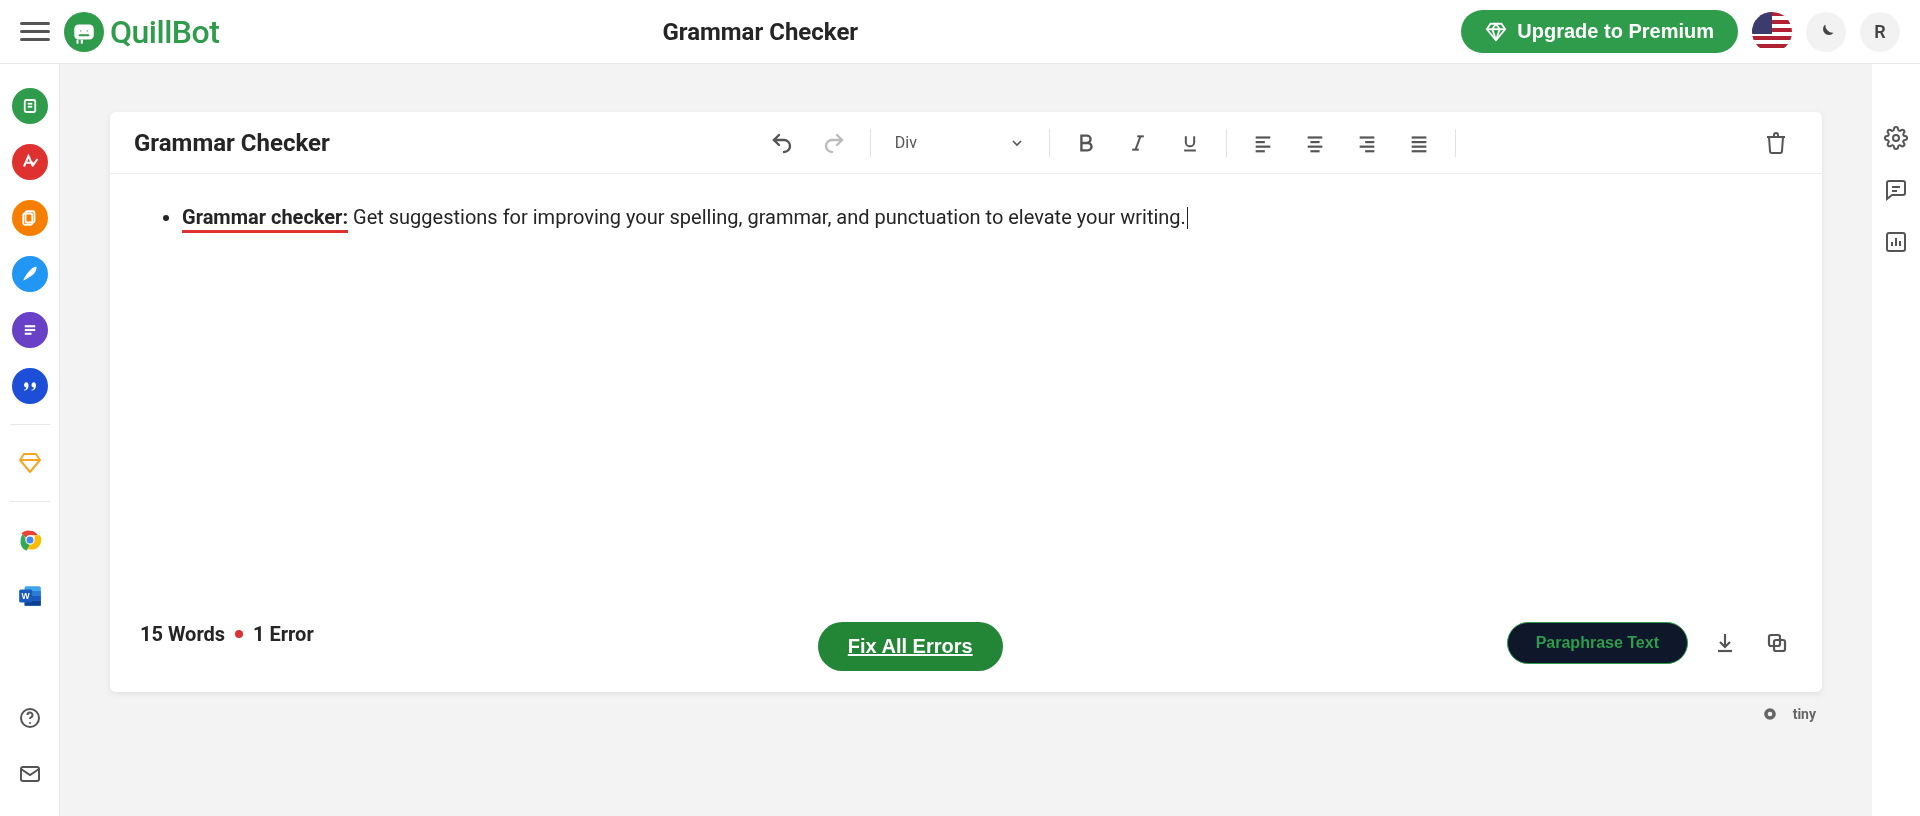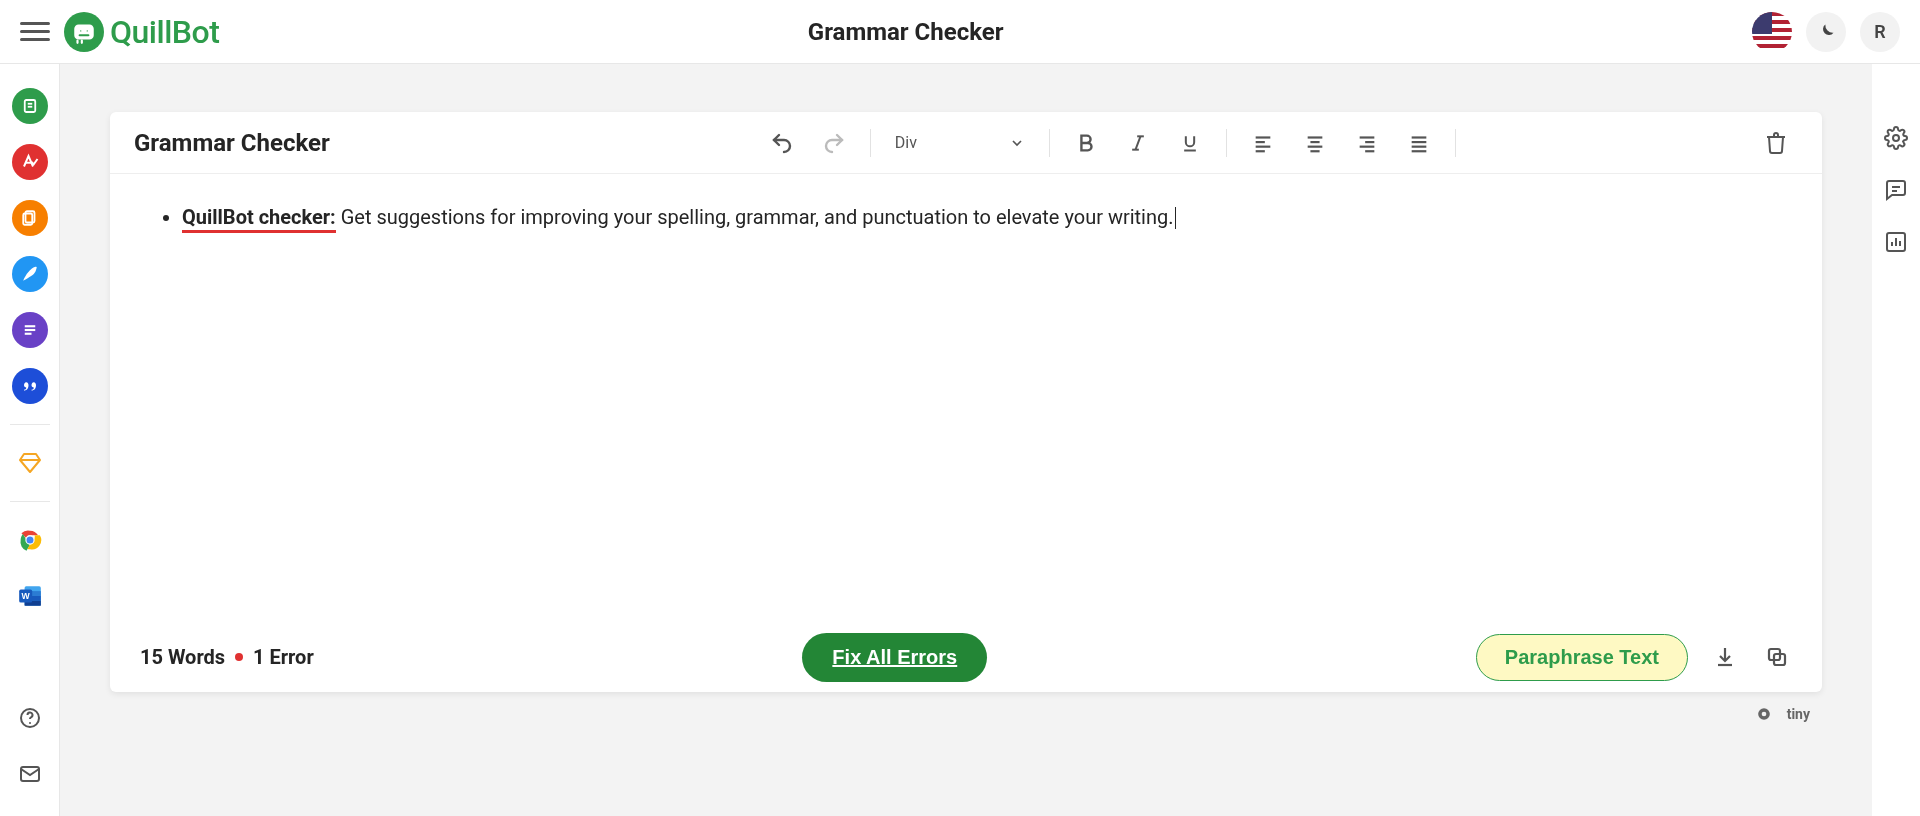--- a/index.html
+++ b/index.html
@@ -39,30 +39,30 @@
   .tb-btn.disabled { color:#bbb; cursor:default; }
   .tb-sep { width:1px; height:28px; background:#e2e2e2; margin:0 6px; }
   .format-select { width:150px; height:36px; display:flex; align-items:center; justify-content:space-between; padding:0 10px; color:#555; cursor:pointer; }
   .tb-right-spacer { flex:1; }
 
   .editor-body { flex:1; padding:28px 48px 10px 48px; font-size:20px; color:#252525; line-height:1.5; overflow:auto; }
   .editor-body ul { list-style:disc; padding-left:24px; }
   .error-underline { border-bottom:3px solid #e03131; padding-bottom:1px; font-weight:700; }
   .cursor-caret { display:inline-block; width:1px; height:22px; background:#252525; vertical-align:text-bottom; margin-left:1px; }
 
-  .card-footer { height:70px; display:flex; align-items:center; padding:0 30px; gap:18px; }
+  .card-footer { height:70px; display:flex; align-items:flex-start; padding:0 30px; gap:18px; }
   .footer-stats { font-size:20px; font-weight:700; display:flex; align-items:center; gap:10px; }
   .err-dot { width:8px; height:8px; border-radius:50%; background:#e03131; display:inline-block; }
   .footer-center { flex:1; display:flex; justify-content:center; }
   .fix-btn { background:#238636; color:#fff; border:none; border-radius:28px; padding:13px 30px; font-size:20px; font-weight:700; cursor:pointer;text-decoration:underline; }
   .footer-right { display:flex; align-items:center; gap:22px; }
-  .paraphrase-btn { border:1.5px solid #2e9c4b; color:#2e9c4b; background:#fef9c3; border-radius:28px; padding:11px 28px; font-size:20px; font-weight:700; cursor:pointer; }
+  .paraphrase-btn { border:1.5px solid #2e9c4b; color:#2e9c4b; background:#0f172a; border-radius:28px; padding:11px 28px; font-size:16px; font-weight:700; cursor:pointer; }
   .foot-icon { width:30px; height:30px; display:flex; align-items:center; justify-content:center; color:#555; cursor:pointer; }
 
-  .tiny-wrap { align-self:flex-end; margin-top:14px; margin-right:12px; color:#666; font-size:14px; font-weight:700; display:flex; align-items:center; gap:16px; }
+  .tiny-wrap { align-self:flex-end; margin-top:14px; margin-right:6px; color:#666; font-size:14px; font-weight:700; display:flex; align-items:center; gap:16px; }
 
   
   .right-rail { width:48px; display:flex; flex-direction:column; align-items:center; padding-top:60px; gap:24px; }
   .right-rail .rr-btn { width:28px; height:28px; color:#555; cursor:pointer; display:flex; align-items:center; justify-content:center; }
 
   svg { display:block; }
 </style>
 </head>
 <body>
 
@@ -80,20 +80,28 @@
         <circle cx="15" cy="11" r="1.6" fill="#2e9c4b"></circle>
         <line x1="8" y1="15" x2="16" y2="15" stroke="#2e9c4b"></line>
         <line x1="6" y1="20" x2="6" y2="22"></line>
           <line x1="10" y1="20" x2="10" y2="22"></line>
       </svg>
     </div>
     <span class="logo-text">QuillBot</span>
   </div>
   <div class="header-title">Grammar Checker</div>
   <div class="header-right">
+    <button class="upgrade-btn">
+      <svg width="22" height="22" viewBox="0 0 24 24" fill="none" stroke="#fff" stroke-width="2" stroke-linejoin="round">
+          <path d="M6 3h12l4 6-10 12L2 9l4-6z"></path>
+          <path d="M2 9h20"></path>
+          <path d="M12 3 8 9l4 12 4-12-4-6z"></path>
+        </svg>
+      <span>Upgrade to Premium</span>
+    </button>
     <div class="circ-btn flag"></div>
     <div class="circ-btn">
       <svg width="20" height="20" viewBox="0 0 24 24" fill="#444">
           <path d="M21 12.8A9 9 0 0 1 11.2 3 7 7 0 1 0 21 12.8z"></path>
         </svg>
     </div>
     <div class="circ-btn">
       <span>R</span>
     </div>
   </div>
@@ -272,21 +280,21 @@
               <polyline points="3 6 5 6 21 6"></polyline>
               <path d="M19 6l-1 14a2 2 0 0 1-2 2H8a2 2 0 0 1-2-2L5 6"></path>
               <path d="M10 6V4a2 2 0 0 1 2-2 2 2 0 0 1 2 2v2"></path>
             </svg>
         </div>
       </div>
 
       <div class="editor-body">
         <ul>
           <li>
-            <span class="error-underline">QuillBot checker:</span><span> Get suggestions for improving your spelling, grammar, and punctuation to elevate your writing.</span><span class="cursor-caret"></span>
+            <span class="error-underline">Grammar checker:</span><span> Get suggestions for improving your spelling, grammar, and punctuation to elevate your writing.</span><span class="cursor-caret"></span>
           </li>
         </ul>
       </div>
 
       <div class="card-footer">
         <div class="footer-stats">
           <span>15 Words</span>
           <span class="err-dot"></span>
           <span>1 Error</span>
         </div>

